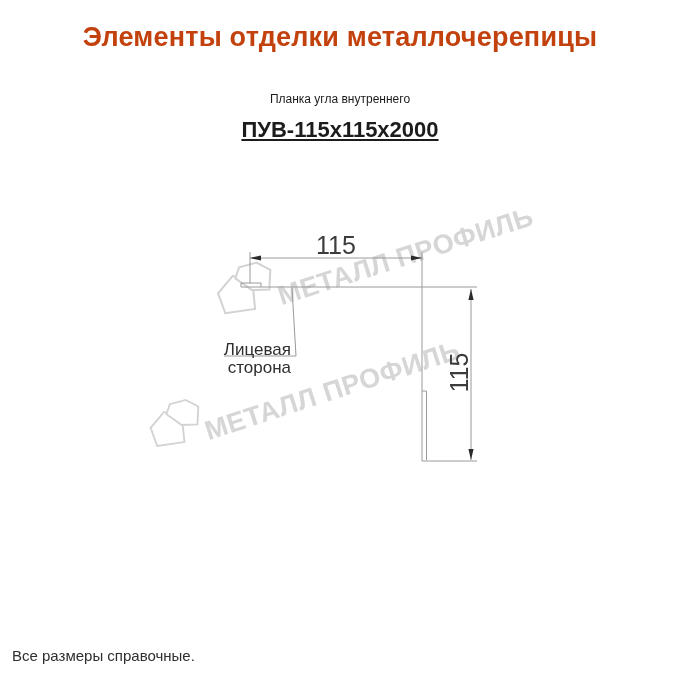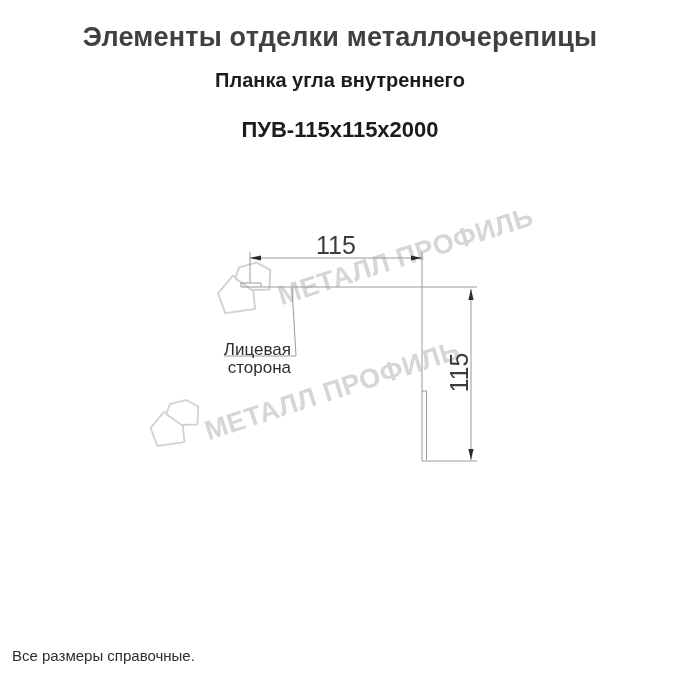--- a/index.html
+++ b/index.html
@@ -2,23 +2,23 @@
 <html><head>
 <meta charset="utf-8">
 <style>
   html,body{margin:0;padding:0;background:#ffffff;}
   .page{
     position:relative;width:700px;height:700px;background:#ffffff;overflow:hidden;
     font-family:"Liberation Sans",sans-serif;color:#1f1f1f;
   }
   .abs{position:absolute;}
   .centered-row{left:0;width:680px;text-align:center;}
-  .title{top:22px;font-size:27px;font-weight:bold;letter-spacing:0.2px;color:#404040;}
-  .subtitle{top:69px;font-size:20px;font-weight:bold;color:#1c1c1c;}
-  .product-code{top:117px;font-size:22px;font-weight:bold;color:#1c1c1c;}
+  .title{top:22px;font-size:27px;font-weight:bold;letter-spacing:0.2px;color:#c2410c;}
+  .subtitle{top:92px;font-size:12px;font-weight:normal;color:#1c1c1c;}
+  .product-code{top:117px;font-size:22px;font-weight:bold;color:#1c1c1c;text-decoration:underline;}
 
   
   .wm-text{
     font-size:27px;font-weight:bold;line-height:28px;letter-spacing:0.5px;
     color:#d6d6d6;white-space:nowrap;z-index:1;
   }
   .wm1-text{left:283px;top:282px;transform:rotate(-17.7deg);transform-origin:0 100%;}
   .wm2-text{left:210px;top:417px;transform:rotate(-18deg);transform-origin:0 100%;}
   .wm-logo{z-index:1;}
   .wm1-logo{left:214px;top:263px;transform:rotate(-12deg);}

